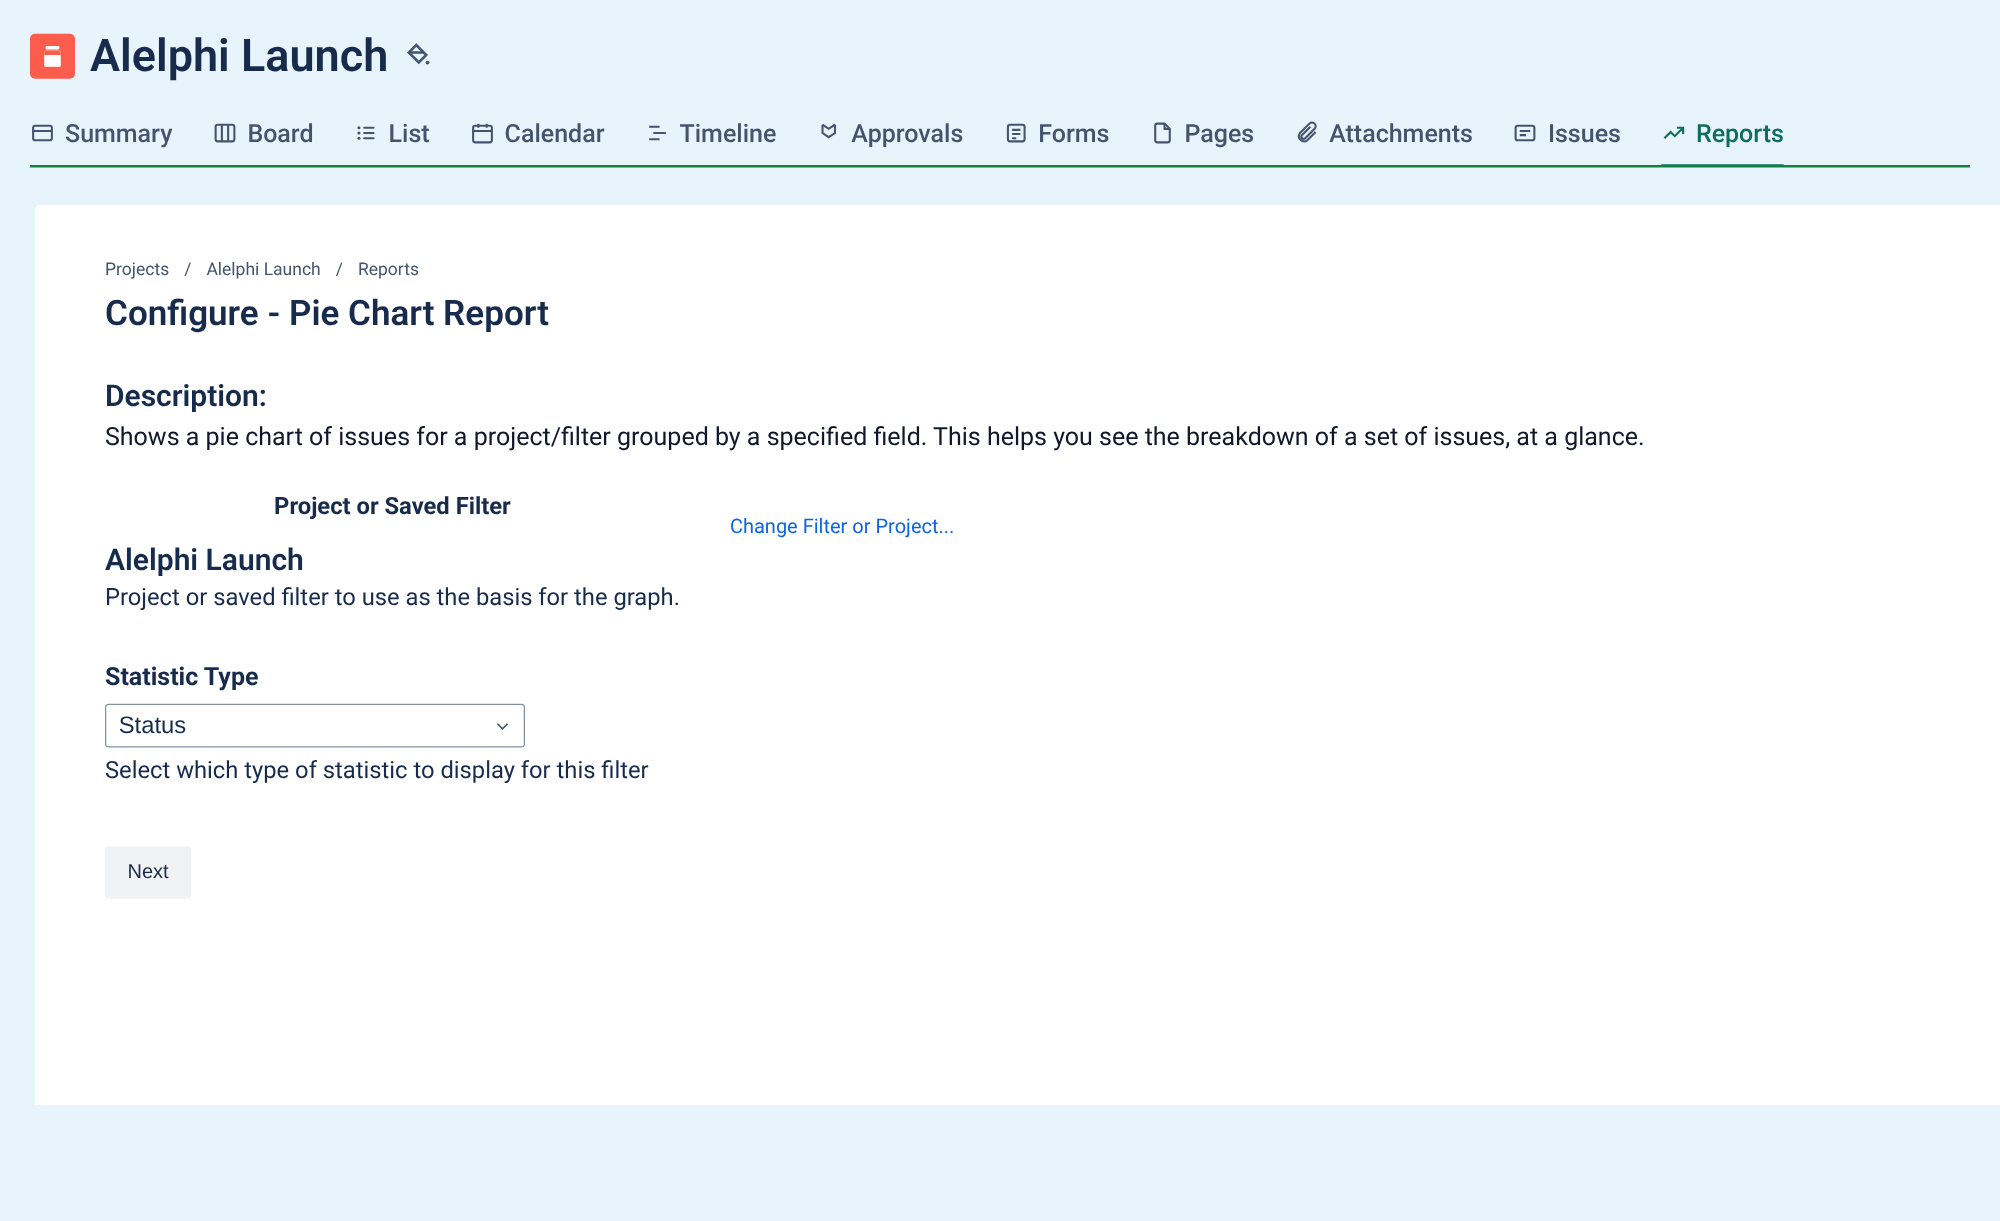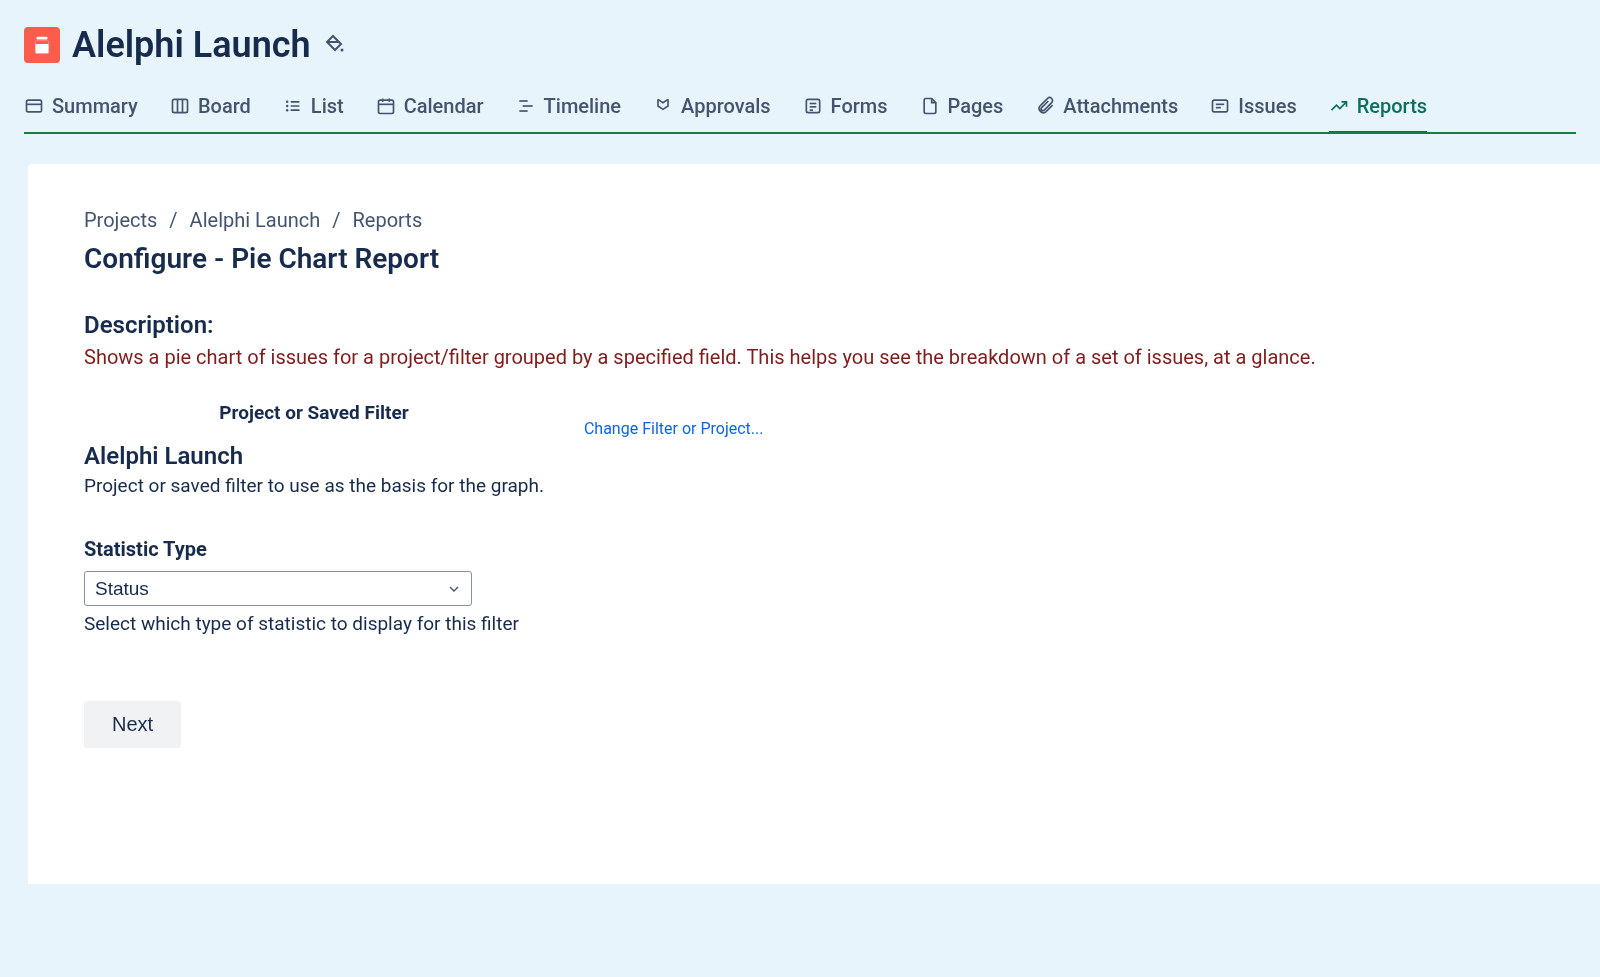--- a/index.html
+++ b/index.html
@@ -83,21 +83,21 @@
     .content {
       background: white;
       border-radius: 4px 0 0 0;
       padding: 44px 56px;
       min-height: 720px;
     }
     .breadcrumbs {
       display: flex;
       align-items: center;
       gap: 12px;
-      font-size: 20px;
+      font-size: 14px;
       color: #44546f;
       margin-bottom: 10px;
     }
     .breadcrumb-item {
       color: #44546f;
     }
     .breadcrumb-sep {
       color: #44546f;
     }
     .page-title {
@@ -107,21 +107,21 @@
       margin-bottom: 36px;
     }
     .desc-label {
       font-size: 24px;
       font-weight: 600;
       color: #172b4d;
       margin-bottom: 6px;
     }
     .desc-text {
       font-size: 20px;
-      color: #7f1d1d;
+      color: #0f172a;
       margin-bottom: 32px;
     }
     .section-label {
       font-size: 19px;
       font-weight: 700;
       color: #172b4d;
       margin-bottom: 10px;
       text-align: center;
     }
     .filter-row {
@@ -144,31 +144,31 @@
       font-weight: 600;
       color: #172b4d;
       margin-top: 18px;
       margin-bottom: 4px;
     }
     .help-text {
       font-size: 19px;
       color: #172b4d;
     }
     .stat-section {
-      margin-bottom: 66px;
+      margin-bottom: 50px;
     }
     .stat-label {
       font-size: 20px;
       font-weight: 700;
       color: #172b4d;
       margin-bottom: 10px;
     }
     .select-wrapper {
       position: relative;
-      width: 388px;
+      width: 336px;
       margin-bottom: 6px;
     }
     select {
       width: 100%;
       padding: 6px 36px 6px 10px;
       font-size: 19px;
       border: 1px solid #8590a2;
       border-radius: 3px;
       background: white;
       appearance: none;
@@ -181,22 +181,22 @@
       top: 50%;
       transform: translateY(-50%);
       pointer-events: none;
       width: 16px;
       height: 16px;
       color: #44546f;
     }
     .next-button {
       background: #f1f2f4;
       border: none;
-      padding: 12px 28px;
-      font-size: 20px;
+      padding: 12px 18px;
+      font-size: 16px;
       color: #172b4d;
       cursor: pointer;
       border-radius: 3px;
     }
   </style>
 </head>
 <body>
 
 <div class="header">
   <div class="title-row">

